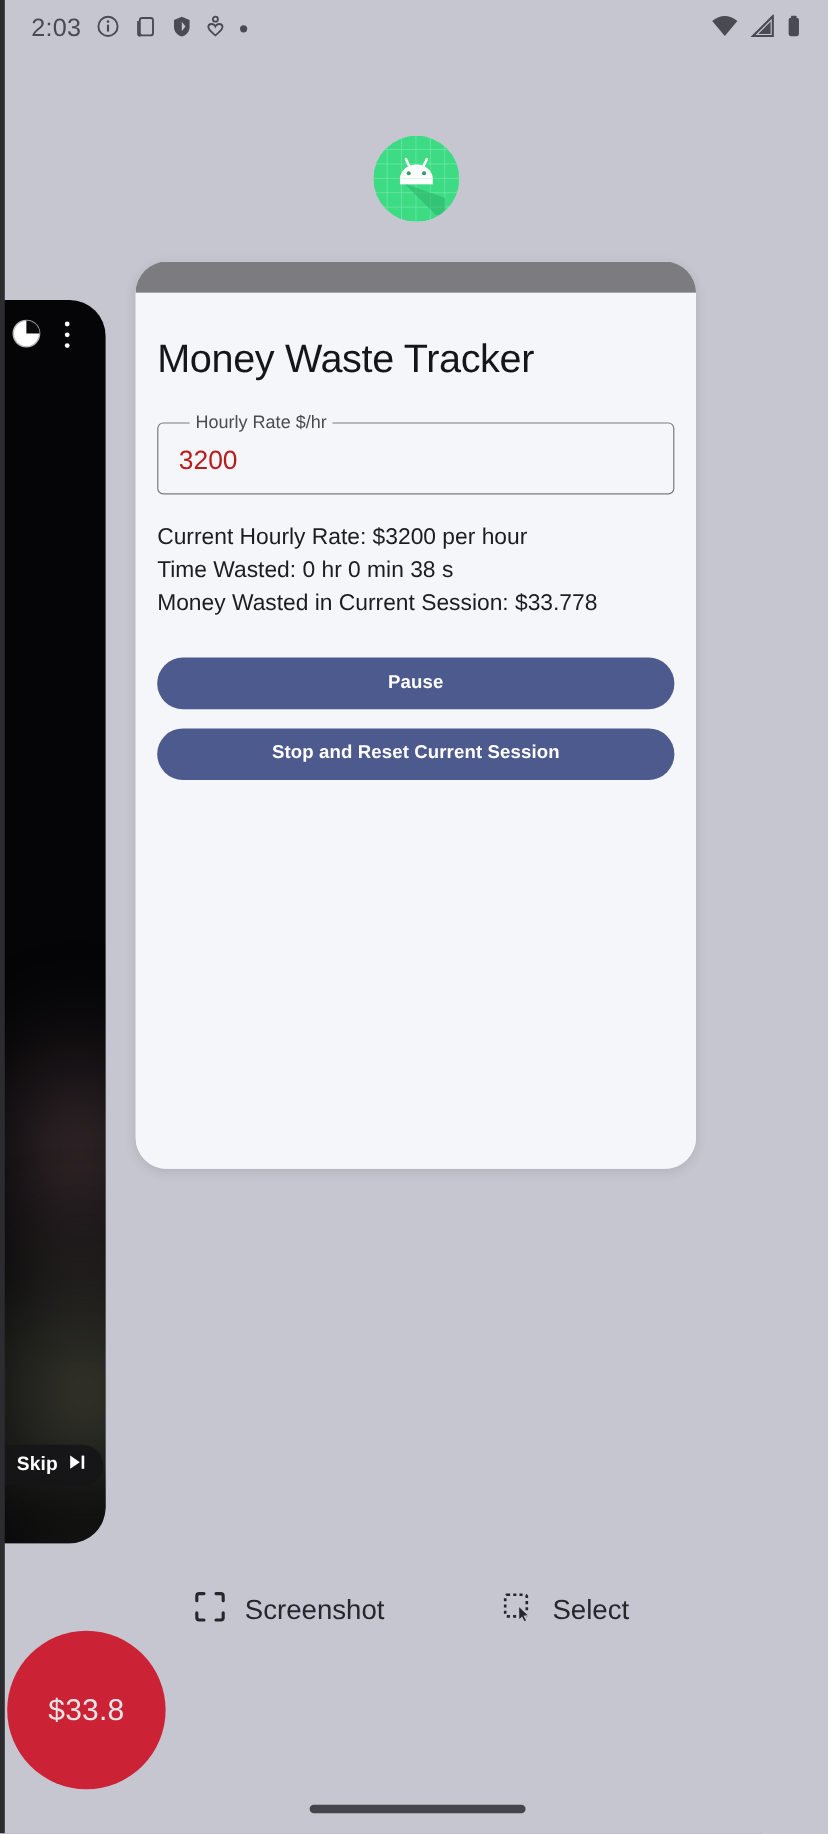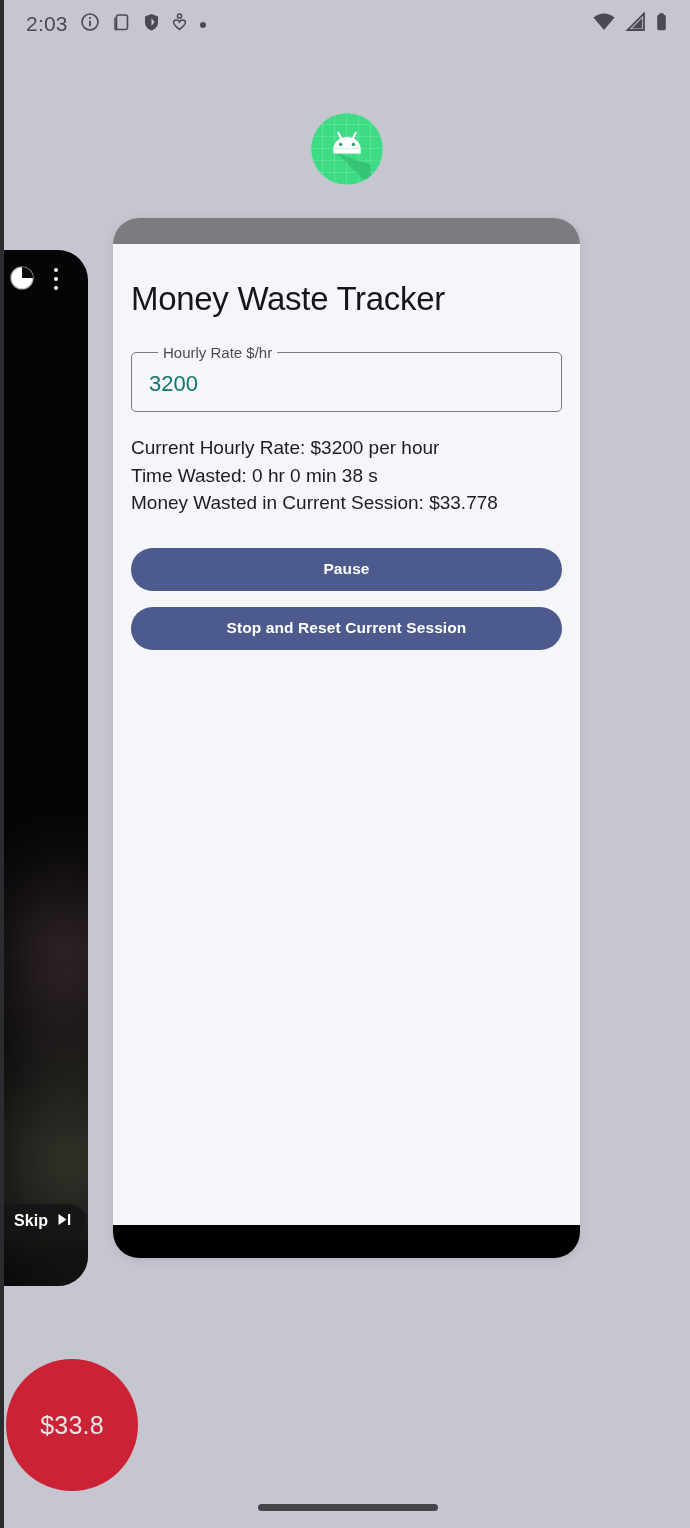--- a/index.html
+++ b/index.html
@@ -142,21 +142,21 @@
     color: #ffffff;
     font-size: 16px;
     font-weight: 700;
     letter-spacing: 0.1px;
   }
 
   
   .task-card {
     position: absolute;
     left: 113px; top: 218px;
-    width: 467px; height: 1040px;
+    width: 467px; height: 756px;
     border-radius: 26px;
     overflow: hidden;
     background: #f5f6fa;
     z-index: 16;
     box-shadow: 0 2px 10px rgba(0,0,0,0.10);
   }
   .card-statusstrip {
     height: 26px;
     background: #7b7b80;
   }
@@ -210,21 +210,21 @@
   }
   .field-label {
     font-size: 15px;
     color: #4b4b52;
     line-height: 16px;
   }
   .field-value {
     position: absolute;
     left: 18px; top: 27px;
     font-size: 22px;
-    color: #0f766e;
+    color: #b91c1c;
   }
 
   .stats {
     margin-top: 26px;
   }
   .stats div {
     font-size: 19px;
     color: #1c1c22;
     line-height: 27.5px;
     white-space: nowrap;
@@ -434,20 +434,43 @@
         <div>Money Wasted in Current Session: $33.778</div>
       </div>
 
       <button class="btn first">Pause</button>
       <button class="btn">Stop and Reset Current Session</button>
     </div>
 
     <div class="card-navbar"></div>
   </div>
 
+  <div class="action-bar">
+    <div class="action screenshot">
+      <span>
+        <svg width="26" height="26" viewBox="0 0 26 26">
+          <path d="M2 8 V4 a2 2 0 0 1 2-2 H8" fill="none" stroke="#26262c" stroke-width="2.6" stroke-linecap="round"></path>
+          <path d="M18 2 H22 a2 2 0 0 1 2 2 V8" fill="none" stroke="#26262c" stroke-width="2.6" stroke-linecap="round"></path>
+          <path d="M24 18 V22 a2 2 0 0 1 -2 2 H18" fill="none" stroke="#26262c" stroke-width="2.6" stroke-linecap="round"></path>
+          <path d="M8 24 H4 a2 2 0 0 1 -2 -2 V18" fill="none" stroke="#26262c" stroke-width="2.6" stroke-linecap="round"></path>
+        </svg>
+      </span>
+      <span class="action-label">Screenshot</span>
+    </div>
+
+    <div class="action select">
+      <span>
+        <svg width="26" height="26" viewBox="0 0 26 26">
+          <rect x="3" y="3" width="18" height="18" rx="1.5" fill="none" stroke="#26262c" stroke-width="2.2" stroke-dasharray="2.6 2.6"></rect>
+          <path d="M14 12 L23 20.5 L19.2 20.9 L21.2 24.6 L18.8 25.8 L16.9 22 L14.2 24.6 Z" fill="#26262c" stroke="#c5c6d0" stroke-width="1.2"></path>
+        </svg>
+      </span>
+      <span class="action-label">Select</span>
+    </div>
+  </div>
 
   <div class="bubble">
     <span class="bubble-label">$33.8</span>
   </div>
 
   <div class="home-bar"></div>
 
 </div>
 
 </body></html>

